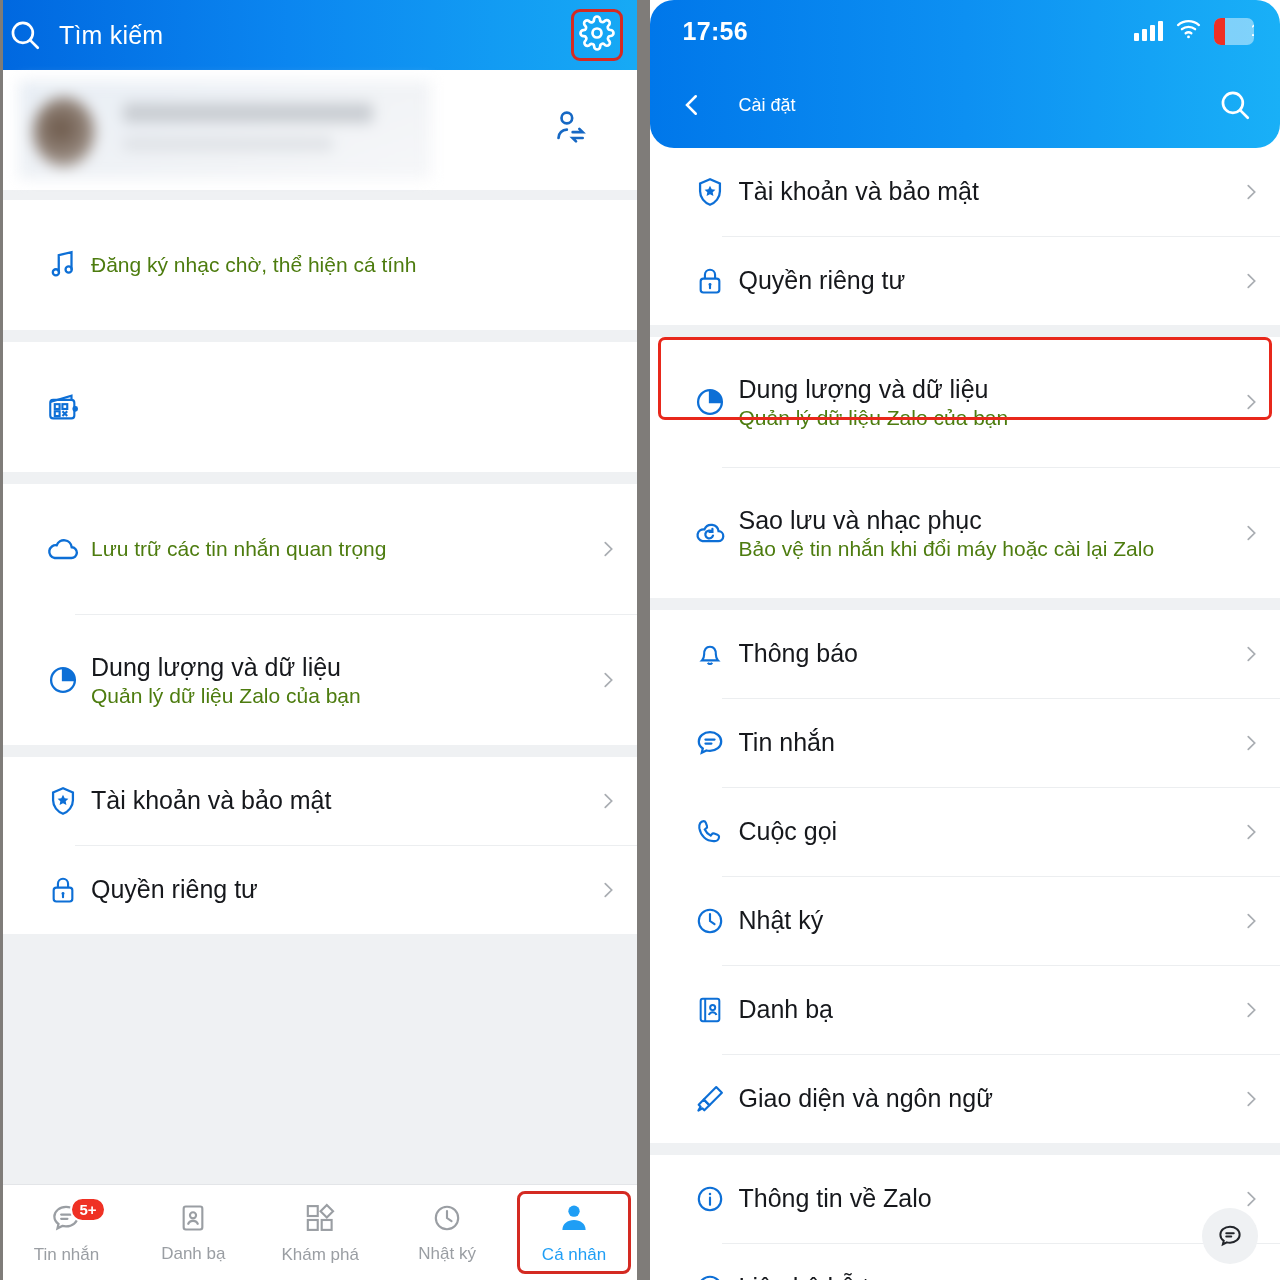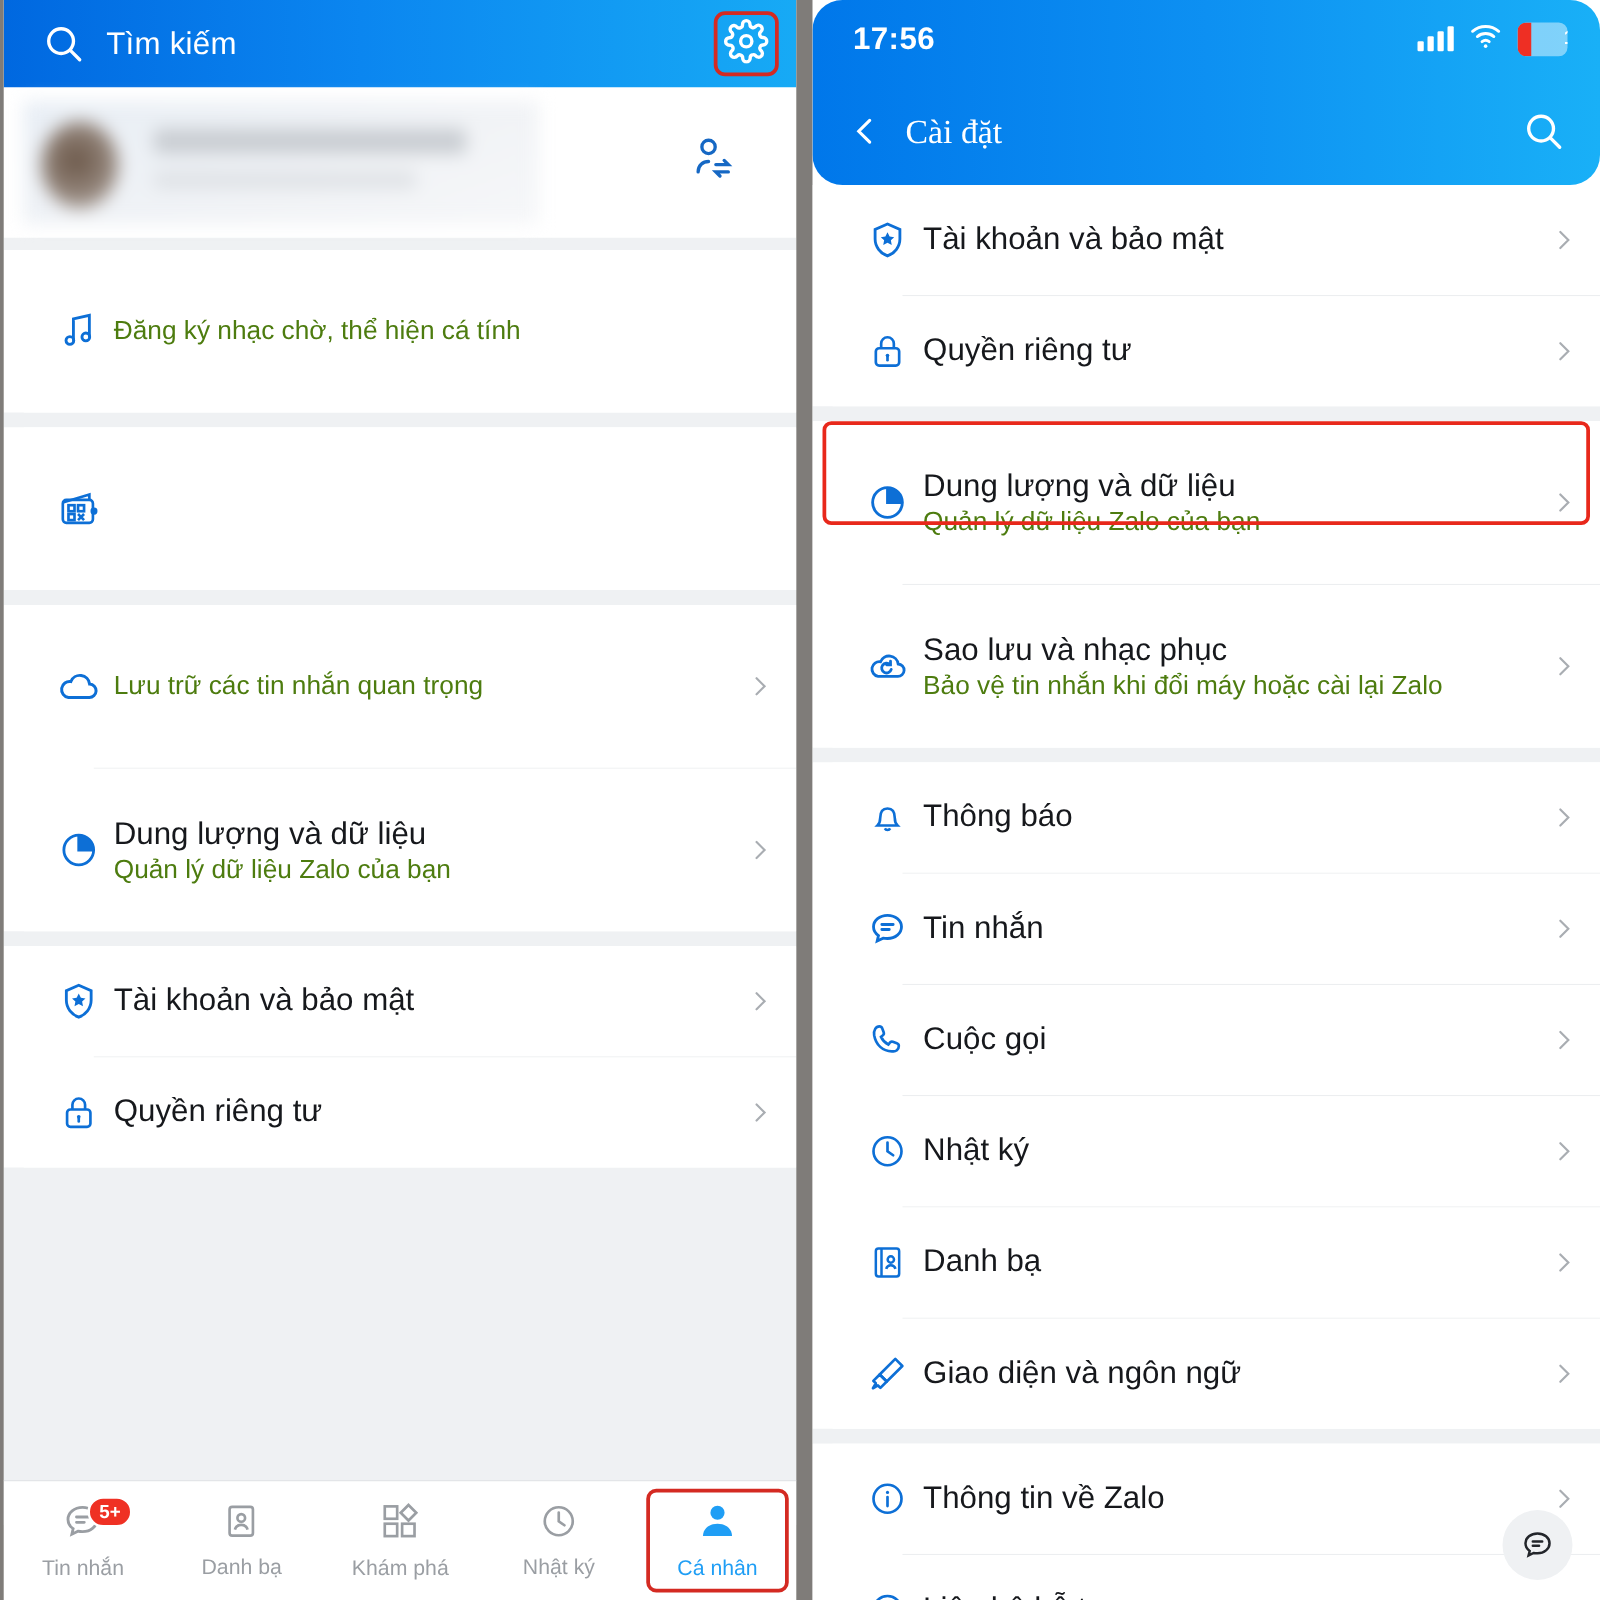--- a/index.html
+++ b/index.html
@@ -23,21 +23,21 @@
     overflow: hidden;
   }
   .phone-left  { width: 637px; height: 1280px; margin-left: 3px; }
   .phone-right { width: 632px; height: 1280px; margin-left: 8px; }
 
   
   .l-header {
     height: 70px;
     background: linear-gradient(90deg, #0068e0 0%, #0b86f0 45%, #17aaf5 100%);
     display: flex; align-items: center;
-    padding: 0 28px;
+    padding: 0 2px;
     position: relative;
   }
   .l-header .search-ico { width: 40px; height: 40px; flex: 0 0 40px; display:flex; align-items:center; justify-content:center; }
   .l-header .ttl {
     color: #ffffff; font-size: 25px; margin-left: 14px; letter-spacing: .2px;
   }
   .gear-wrap {
     position: absolute; right: 14px; top: 9px;
     width: 52px; height: 52px;
     border: 3px solid #d42a22; border-radius: 9px;
@@ -133,21 +133,21 @@
   .batt {
     position: relative; width: 40px; height: 27px; border-radius: 7px;
     background: rgba(255,255,255,.45); display:flex; align-items:center; overflow: hidden; padding-left: 32px;
   }
   .batt .fill { position:absolute; left:0; top:0; bottom:0; width: 11px; background:#ee2f24; }
   .batt .lvl { position: relative; color:#fff; font-size: 16px; font-weight: bold; margin-left: 5px; z-index:2; }
   .batt .bolt { position: relative; color:#fff; font-size: 16px; margin-left: 1px; z-index:2; }
 
   .r-header { height: 86px; display: flex; align-items: center; padding: 0 22px 0 20px; }
   .r-header .back { width: 44px; height: 44px; display:flex; align-items:center; justify-content:center; }
-  .r-header .ttl { color: #fff; font-size: 27px; margin-left: 10px; flex: 1 1 auto; font-family: Liberation Serif, serif; }
+  .r-header .ttl { color: #fff; font-size: 18px; margin-left: 24px; flex: 1 1 auto; }
   .r-header .srch { width: 46px; height: 46px; display: flex; align-items:center; justify-content:center; }
 
   .hl-box {
     position: absolute; border: 3px solid #e8281b; border-radius: 7px;
     pointer-events: none;
   }
 
   .fab {
     position: absolute; right: 22px; bottom: 16px;
     width: 56px; height: 56px; border-radius: 50%;

